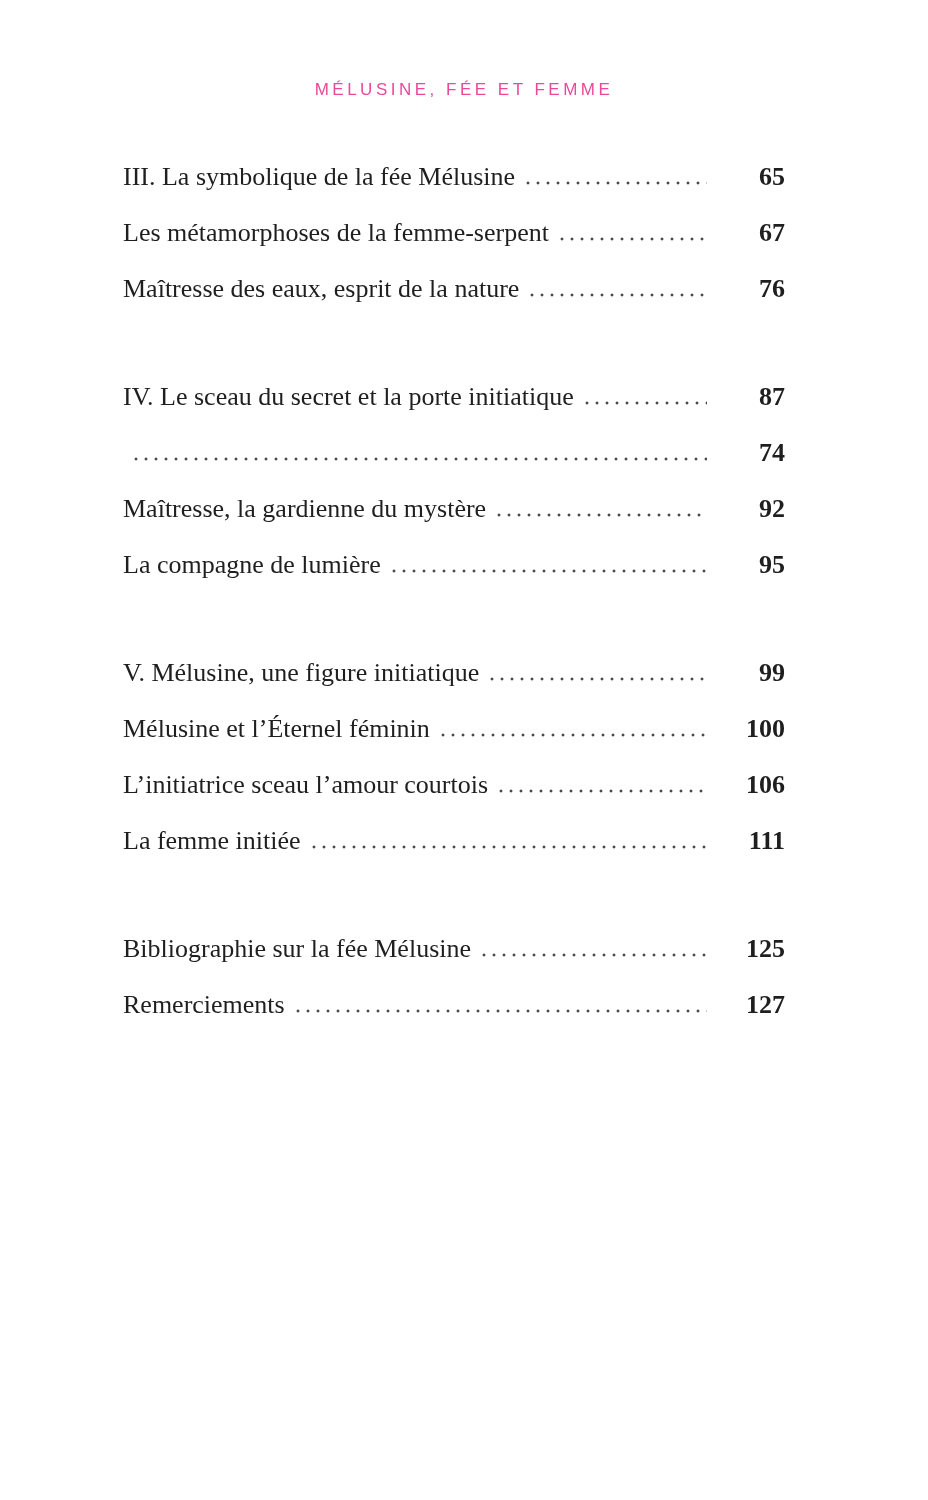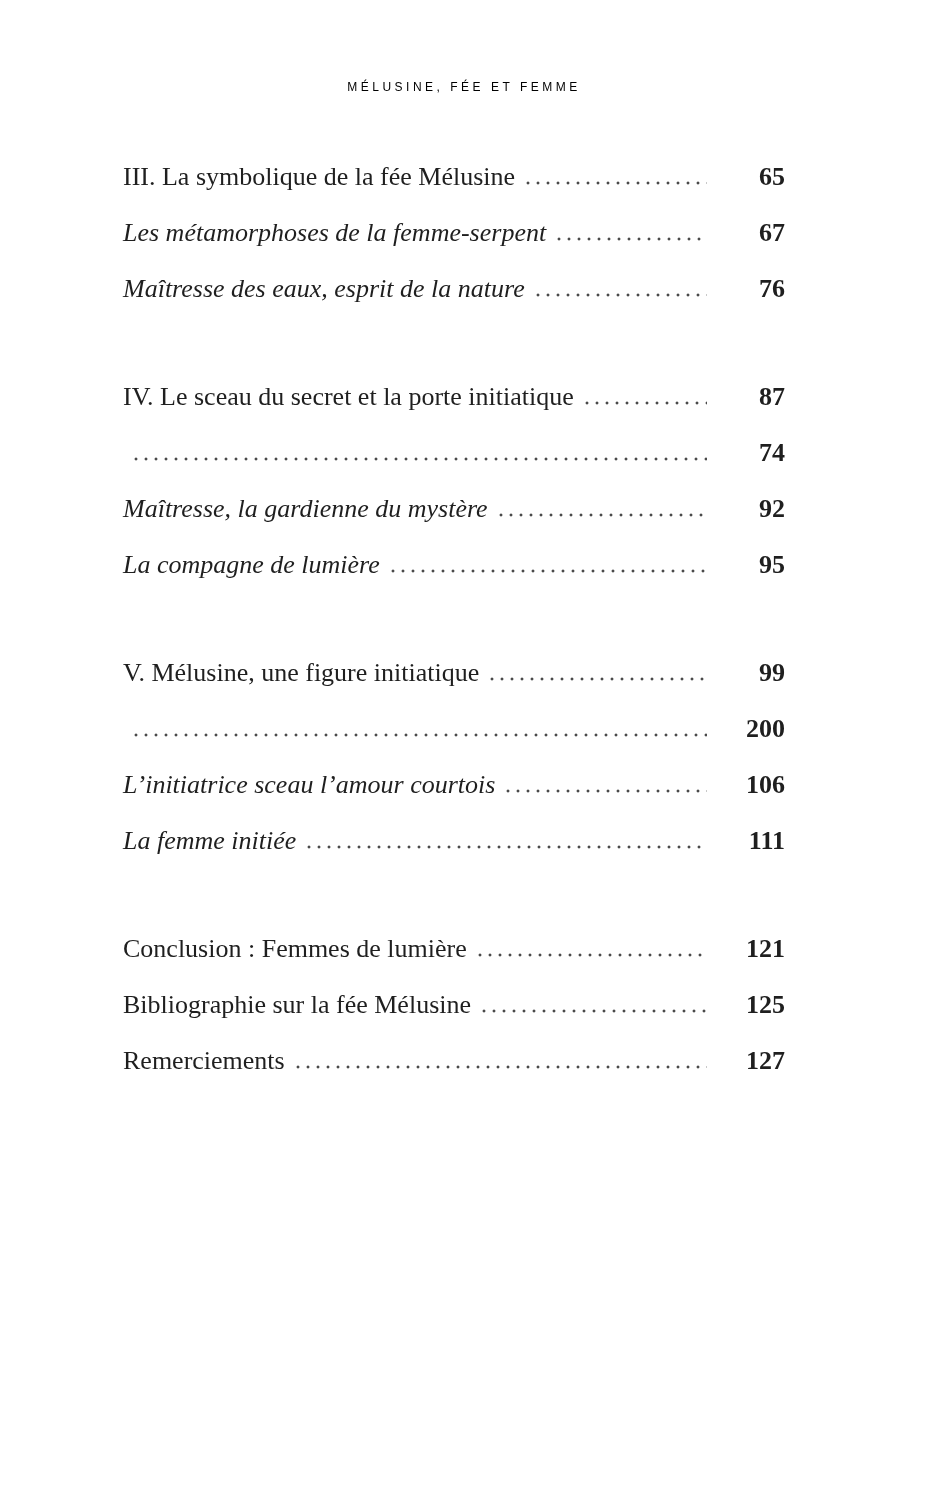--- a/index.html
+++ b/index.html
@@ -11,40 +11,40 @@
     color: #1f1f1f;
     overflow: hidden;
   }
   .running-title {
     position: absolute;
     top: 80px; left: 0;
     width: 928px;
     text-align: center;
     font-family: "Liberation Sans", sans-serif;
     font-weight: 400;
-    font-size: 12px;
+    font-size: 17px;
     letter-spacing: 3.5px;
-    color: #000000;
+    color: #ec4899;
   }
   .toc {
     position: absolute;
     top: 149px;
     left: 123px;
     width: 662px;
   }
   .toc-group { margin-bottom: 52px; }
   .toc-row {
     display: flex;
     align-items: baseline;
     height: 56px;
     line-height: 56px;
     font-size: 26px;
   }
   .toc-label { white-space: nowrap; }
-  .style-italic .toc-label { font-style: italic; }
+  .style-italic .toc-label { }
   .style-indent { padding-left: 27px; }
   .toc-leader {
     flex: 1;
     height: 4px;
     margin: 0 14px 0 8px;
     background-image: radial-gradient(circle, #4a4a4a 1.3px, rgba(0,0,0,0) 1.7px);
     background-size: 10px 4px;
     background-repeat: repeat-x;
     background-position: left bottom;
   }
@@ -99,41 +99,37 @@
     <span class="toc-page">95</span>
   </div>
     </div>
     <div class="toc-group">
       <div class="toc-row style-chapter">
     <span class="toc-label">V. Mélusine, une figure initiatique</span>
     <span class="toc-leader"></span>
     <span class="toc-page">99</span>
   </div>
       <div class="toc-row style-italic">
+    <span class="toc-label">Mélusine et l’Éternel féminin</span>
     <span class="toc-leader"></span>
-    <span class="toc-page">200</span>
+    <span class="toc-page">100</span>
   </div>
       <div class="toc-row style-italic">
     <span class="toc-label">L’initiatrice sceau l’amour courtois</span>
     <span class="toc-leader"></span>
     <span class="toc-page">106</span>
   </div>
       <div class="toc-row style-italic">
     <span class="toc-label">La femme initiée</span>
     <span class="toc-leader"></span>
     <span class="toc-page">111</span>
   </div>
     </div>
     <div class="toc-group">
       <div class="toc-row style-chapter">
-    <span class="toc-label">Conclusion : Femmes de lumière</span>
-    <span class="toc-leader"></span>
-    <span class="toc-page">121</span>
-  </div>
-      <div class="toc-row style-chapter">
     <span class="toc-label">Bibliographie sur la fée Mélusine</span>
     <span class="toc-leader"></span>
     <span class="toc-page">125</span>
   </div>
       <div class="toc-row style-chapter">
     <span class="toc-label">Remerciements</span>
     <span class="toc-leader"></span>
     <span class="toc-page">127</span>
   </div>
     </div>

